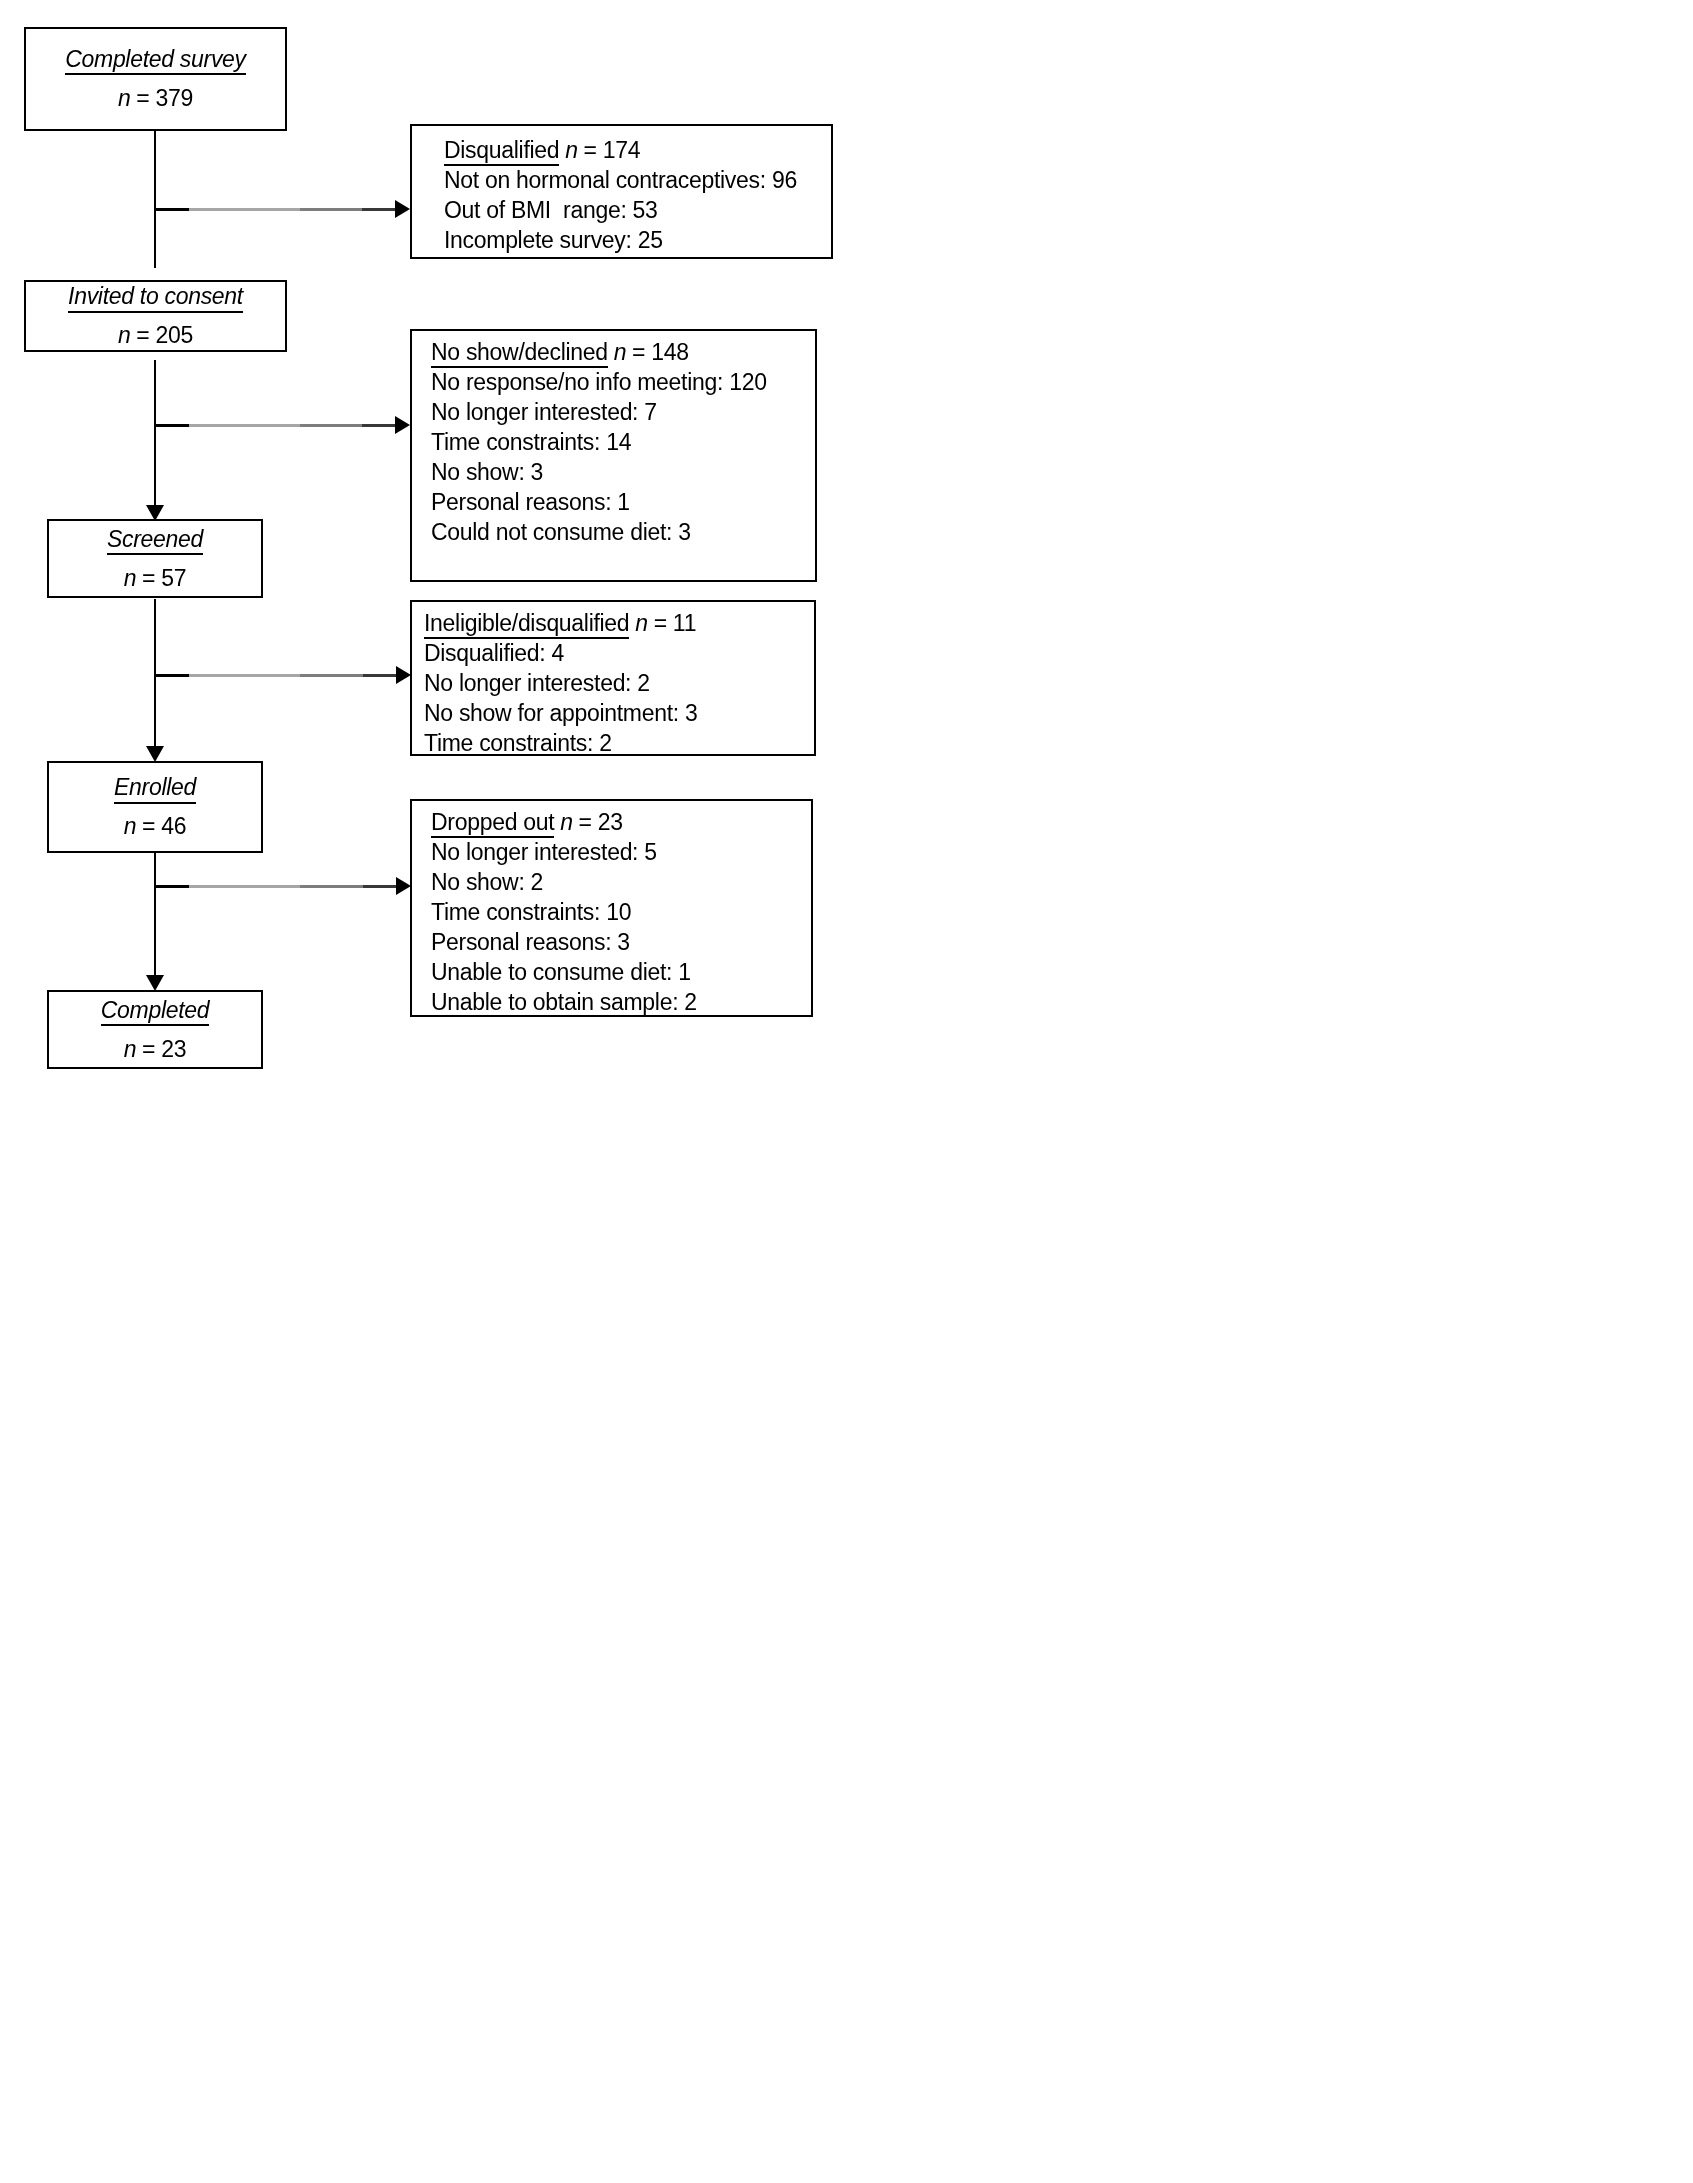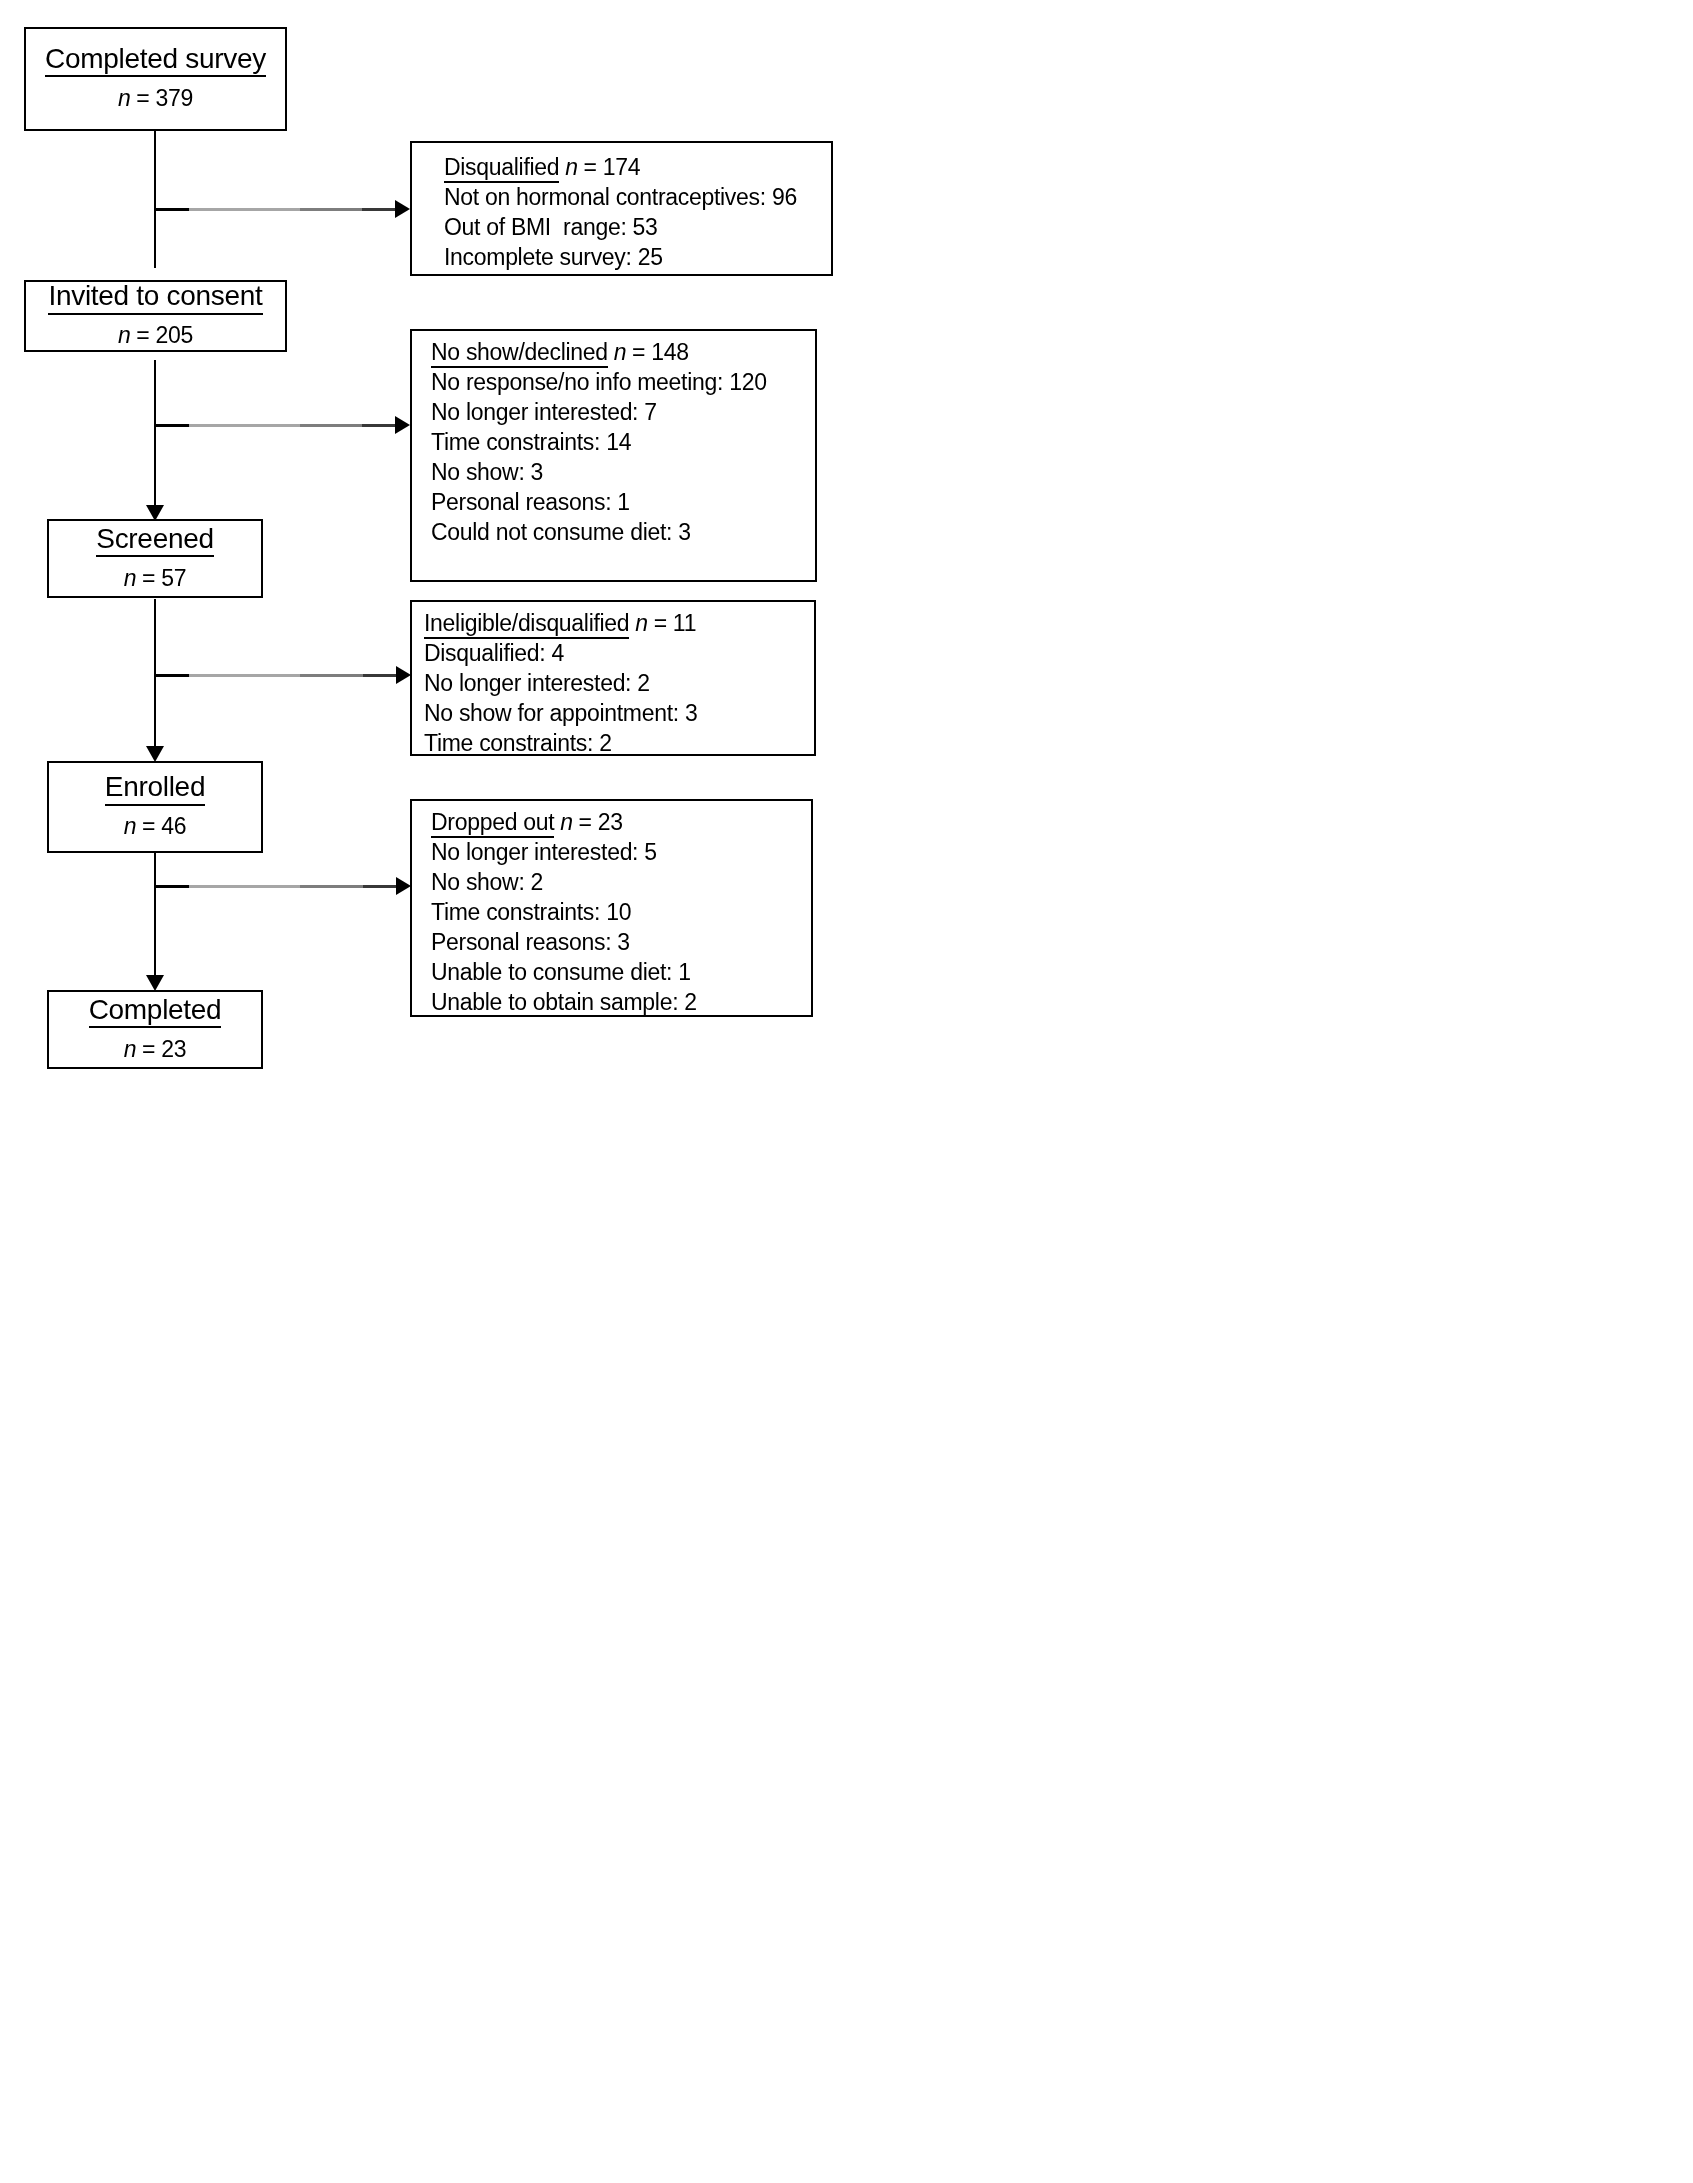--- a/index.html
+++ b/index.html
@@ -14,21 +14,21 @@
   }
   
   .mbox{
     position:absolute;
     border:2.9px solid #000;
     background:#fff;
     display:flex;flex-direction:column;justify-content:center;align-items:center;
     box-sizing:border-box;
     text-align:center;
   }
-  .mtitle{font-size:28px;line-height:28px;}
+  .mtitle{font-size:23px;line-height:28px;font-style:italic;}
   .mcount{font-size:23px;line-height:29px;margin-top:11px;}
   .ul{border-bottom:2.2px solid #000;padding-bottom:1.5px;}
   .nsym{font-style:italic;}
   .mcount .nval,.sheading .nval{margin-left:5.9px;}
   .sheading .nsym{margin-left:5.9px;}
 
   .mb1{left:24px;top:26.5px;width:263px;height:104px;}
   .mb2{left:24px;top:280px;width:263px;height:72px;}
   .mb3{left:47px;top:519px;width:216px;height:79px;}
   .mb4{left:47px;top:761px;width:216px;height:92px;}
@@ -38,21 +38,21 @@
     position:absolute;
     border:2.9px solid #000;
     background:#fff;
     box-sizing:border-box;
     padding:5.9px 7.4px 0 19px;
     font-size:23px;
   }
   .sheading{line-height:30px;}
   .sitem{line-height:30px;white-space:pre-wrap;}
 
-  .sb1{left:410px;top:141px;width:423px;height:135px;padding-top:8.8px;padding-left:32px;}
+  .sb1{left:410px;top:124px;width:423px;height:135px;padding-top:8.8px;padding-left:32px;}
   .sb2{left:410px;top:329px;width:407px;height:253px;}
   .sb3{left:410px;top:600px;width:406px;height:156px;padding-left:12px;}
   .sb4{left:410px;top:799px;width:403px;height:218px;}
 
   
   .vline{position:absolute;width:2.2px;background:#000;left:154px;}
   .v1{top:131px;height:137px;}
   .v2{top:360px;height:146px;}
   .v3{top:599px;height:149px;}
   .v4{top:835px;height:142px;}

